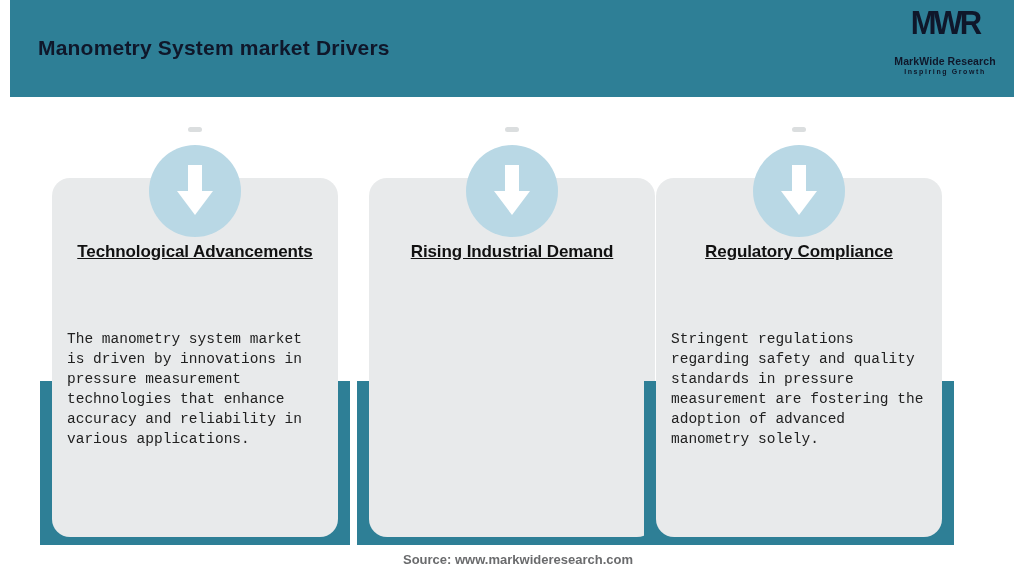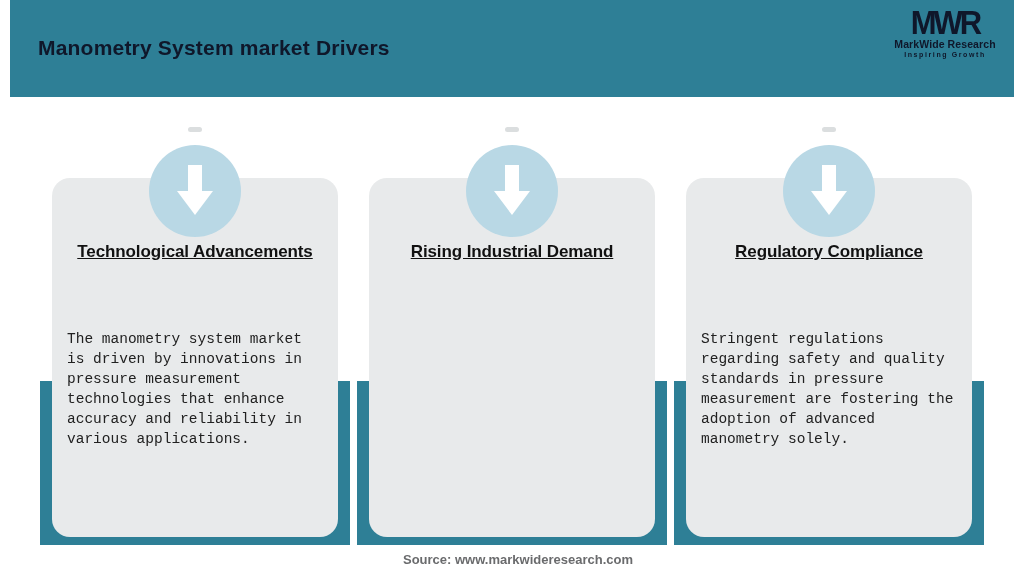--- a/index.html
+++ b/index.html
@@ -41,39 +41,39 @@
     font-size: 31px;
     font-weight: 800;
     letter-spacing: -3px;
     line-height: 30px;
     transform: scaleY(1.05);
   }
   .logo-name {
     font-size: 10.5px;
     font-weight: 800;
     letter-spacing: 0.1px;
-    margin-top: 0px;
+    margin-top: 17px;
   }
   .logo-tagline {
     font-size: 7px;
     font-weight: 700;
     letter-spacing: 1.6px;
     margin-top: 1px;
   }
 
   
   .group {
     position: absolute;
     top: 0;
     width: 310px;
     height: 576px;
   }
   .group-1 { left: 40px; }
   .group-2 { left: 357px; }
-  .group-3 { left: 674px; }
+  .group-3 { left: 644px; }
 
   .band {
     position: absolute;
     left: 0; top: 381px;
     width: 310px; height: 164px;
     background: #2E7F96;
   }
   .card {
     position: absolute;
     left: 12px; top: 178px;

